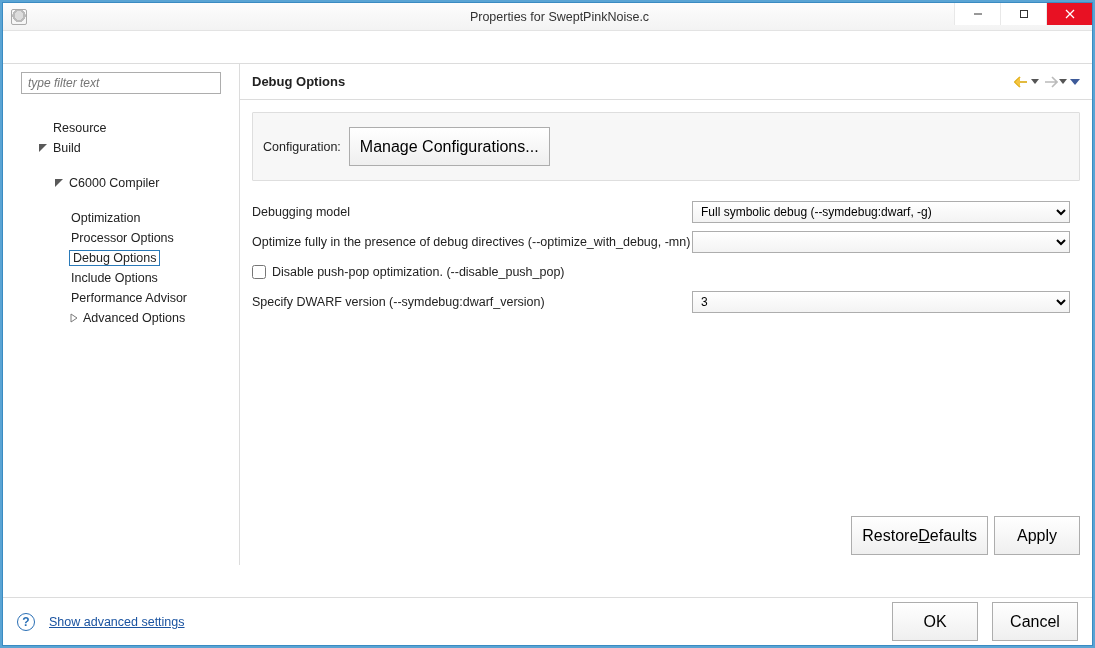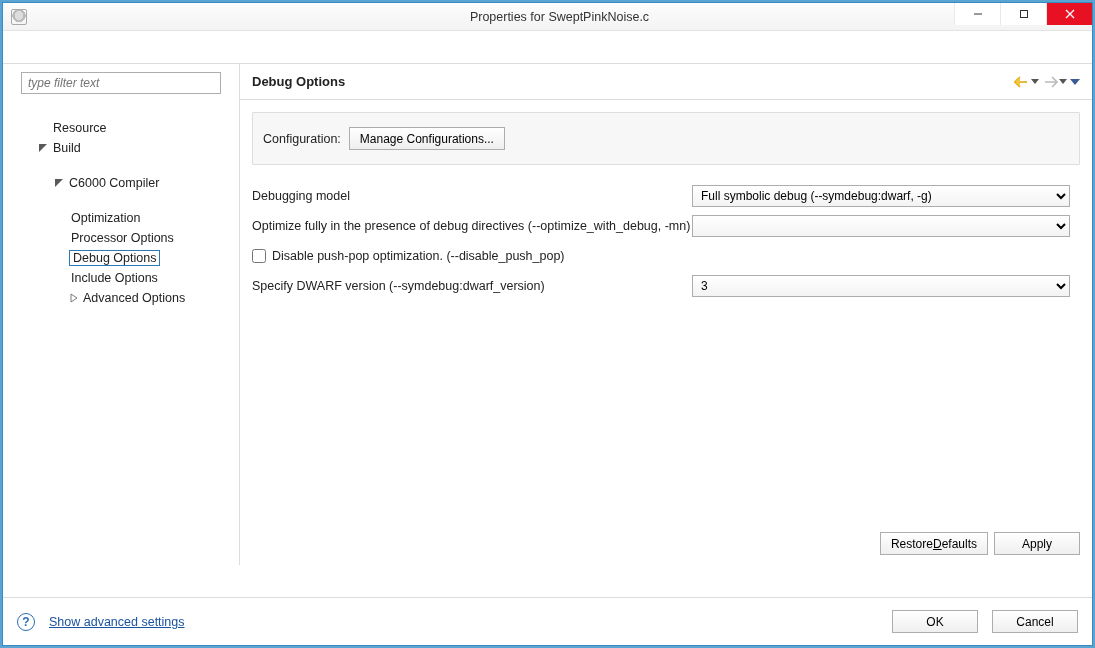--- a/index.html
+++ b/index.html
@@ -37,21 +37,21 @@
   .main-header { height:36px; display:flex; align-items:center; padding:0 12px; border-bottom:1px solid #dcdcdc; }
   .main-header h2 { font-size:13px; font-weight:600; margin:0; flex:1; }
   .navicons { display:flex; align-items:center; gap:2px; }
   .navicons .grp { display:flex; align-items:center; }
   .arrow { width:16px; height:16px; display:flex; align-items:center; justify-content:center; }
   .menu-tri { width:10px; height:10px; display:flex; align-items:center; justify-content:center; }
 
   .config-bar { margin:12px 12px 0 12px; border:1px solid #dedede; background:#f7f7f7; border-radius:1px; padding:14px 10px; display:flex; align-items:center; gap:8px; }
   .config-bar label { font-size:12.5px; }
   .config-bar select { flex:1; height:22px; border:1px solid #adadad; background:linear-gradient(#fff,#f3f3f3); font-size:12px; padding:0 4px; }
-  .btn { height:23px; border:1px solid #adadad; background:linear-gradient(#fff,#efefef); padding:8px 10px; font-size:12px; display:inline-flex; align-items:center; cursor:default; }
+  .btn { height:39px; border:1px solid #adadad; background:linear-gradient(#fff,#efefef); padding:8px 10px; font-size:16px; display:inline-flex; align-items:center; cursor:default; }
 
   .opts { padding:18px 22px 12px 12px; }
   .opt-row { display:flex; align-items:center; min-height:26px; margin-bottom:4px; }
   .opt-row .lab { width:440px; font-size:12.5px; }
   .opt-row select { flex:1; height:22px; border:1px solid #adadad; background:linear-gradient(#fff,#f3f3f3); font-size:12px; padding:0 4px; }
   .opt-row.checkbox .lab { display:flex; align-items:center; gap:6px; width:auto; }
   .opt-row.checkbox input { width:14px; height:14px; margin:0; }
 
   .restore-row { margin-top:auto; padding:10px 12px; display:flex; justify-content:flex-end; gap:6px; border-top:0; }
   .content-wrap { flex:1; display:flex; flex-direction:column; min-height:0; }
@@ -139,20 +139,25 @@
                   <li class="ind3">
                       <div class="row selected">
                         <span class="lbl">Debug Options</span>
                       </div>
                     </li>
                   <li class="ind3">
                       <div class="row">
                         <span class="lbl">Include Options</span>
                       </div>
                     </li>
+                  <li class="ind3">
+                      <div class="row">
+                        <span class="lbl">Performance Advisor</span>
+                      </div>
+                    </li>
                   <li class="ind2">
                       <div class="row">
                     <span class="tw">
                       <svg width="10" height="10" viewBox="0 0 10 10">
                             <path d="M2 1 L8 5 L2 9 Z" fill="none" stroke="#7a7a7a" stroke-width="1"></path>
                           </svg>
                     </span>
                     <span class="lbl">Advanced Options</span>
                   </div>
                     </li>

